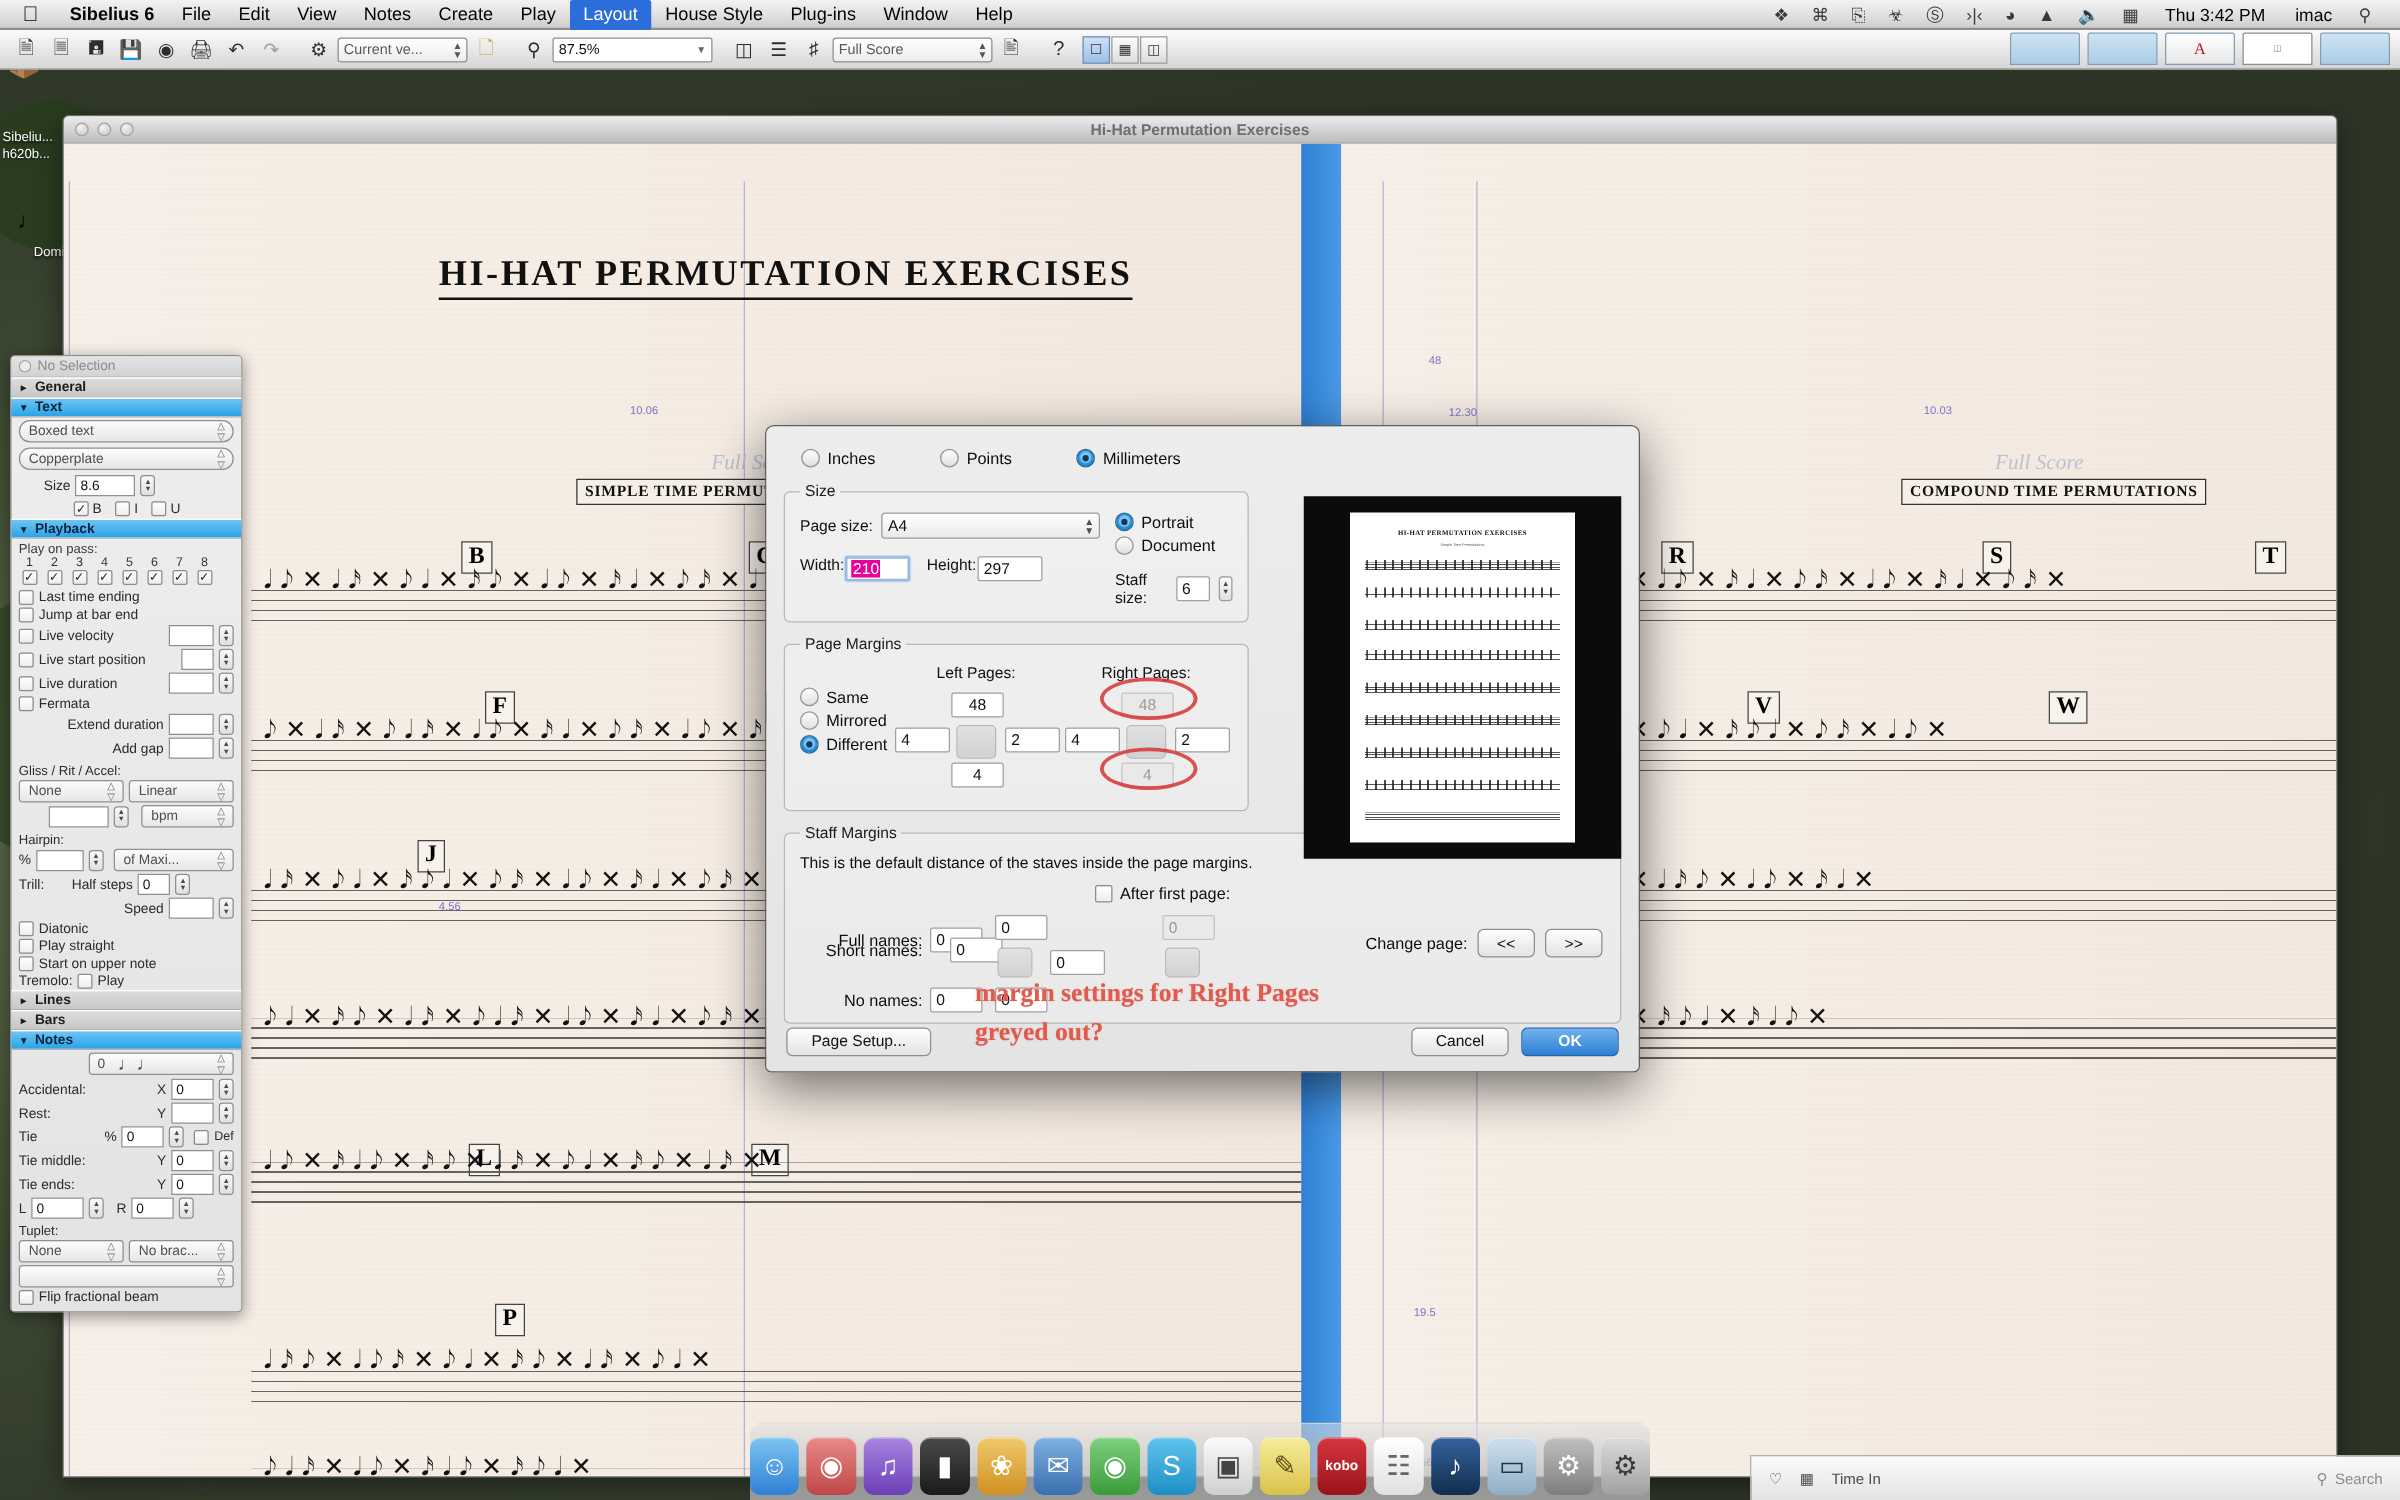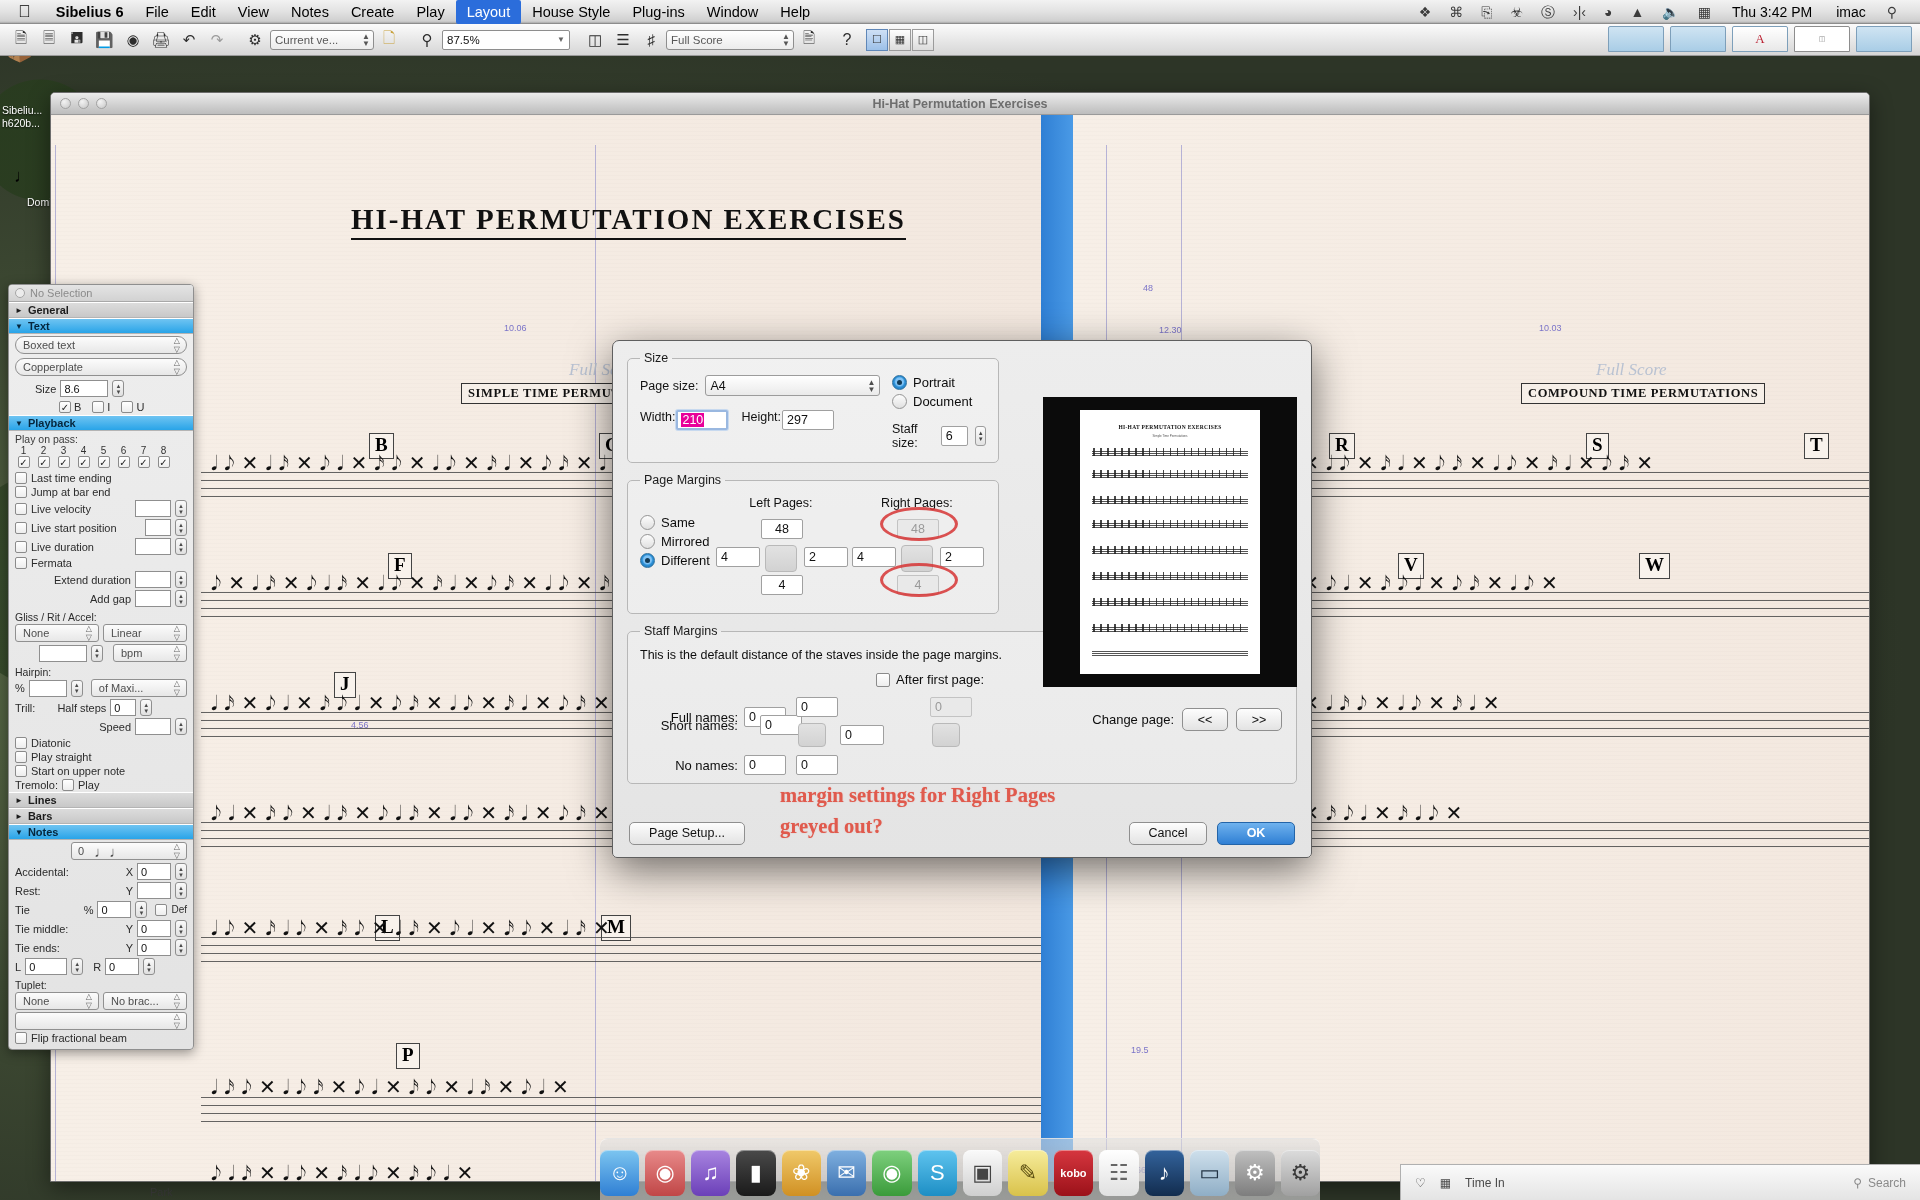--- a/index.html
+++ b/index.html
@@ -945,20 +945,28 @@
   <div class="prow tight">
     <span class="cbox"></span>
     <span class="lbl">Flip fractional beam</span>
   </div>
 </div>
 
 <div id="dialog">
 
   <div id="dlg-body">
 
+    <div class="units-row">
+      <span class="radio"></span>
+      <span class="radio-lbl">Inches</span>
+      <span class="radio"></span>
+      <span class="radio-lbl">Points</span>
+      <span class="radio on"></span>
+      <span class="radio-lbl last">Millimeters</span>
+    </div>
 
     <fieldset class="grp" style="width:372px;">
       <legend>Size</legend>
       <div style="display:flex; align-items:flex-start;">
         <div style="flex:1;">
           <div style="display:flex; align-items:center; gap:7px; margin-bottom:14px;">
             <span class="fld-lbl">Page size:</span>
             <div class="dcombo" style="width:175px;">
               <span>A4</span>
               <span class="updn">▲<br>▼</span>

